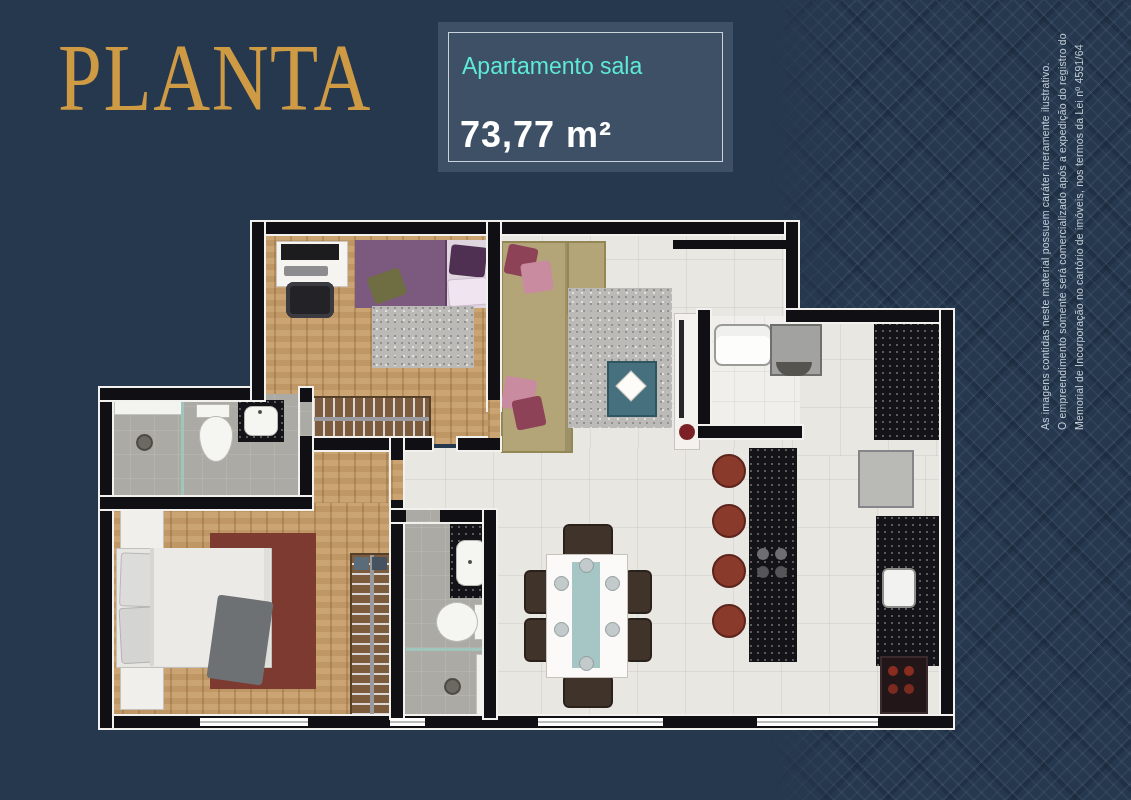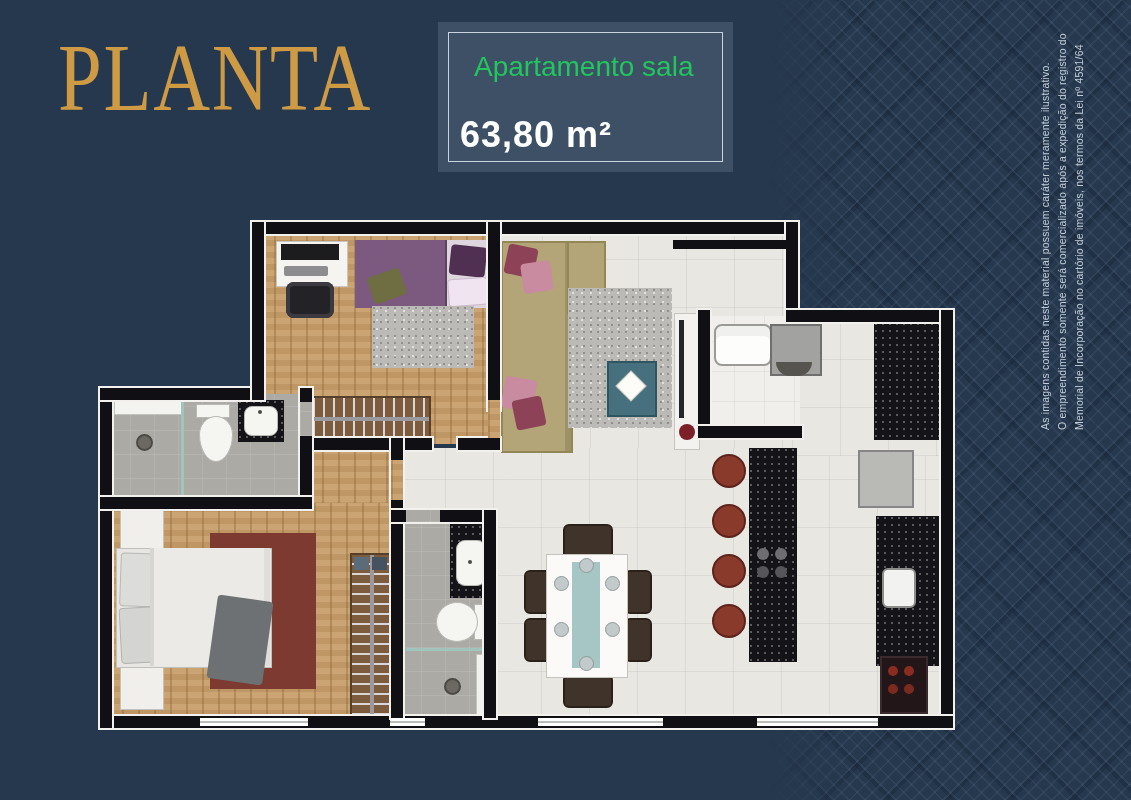--- a/index.html
+++ b/index.html
@@ -16,21 +16,21 @@
     -webkit-mask-image:linear-gradient(to right, transparent, #000 80px);
     mask-image:linear-gradient(to right, transparent, #000 80px);}
   
   .title{position:absolute;left:58px;top:30px;color:#ce9a44;font-family:"Liberation Serif",serif;
     font-size:96px;line-height:1;letter-spacing:2px;transform:scaleX(0.82);transform-origin:left top;
     font-weight:400;}
   
   .infobox{position:absolute;left:438px;top:22px;width:295px;height:150px;background:#3d5065;}
   .infobox .inner{position:absolute;left:10px;top:10px;right:10px;bottom:10px;
     border:1.5px solid #c9d3db;}
-  .infobox .txt{position:absolute;left:36px;top:30px;color:#22c55e;font-size:28px;line-height:29px;}
+  .infobox .txt{position:absolute;left:24px;top:30px;color:#5eead4;font-size:23px;line-height:29px;}
   .infobox .area{position:absolute;left:22px;top:92px;color:#fff;font-size:36px;font-weight:bold;letter-spacing:1px;}
   
   .disclaimer{position:absolute;left:864px;top:203px;width:400px;height:54px;
     transform:rotate(-90deg);color:#c2cdd8;font-size:10.5px;line-height:17px;letter-spacing:0.2px;}
   
   .wall{position:absolute;background:#101014;box-shadow:0 0 0 2px #f2f1ee;}
   .beam{position:absolute;background:#101014;}
   .wood{background-color:#c79d68;background-image:
     repeating-linear-gradient(90deg, rgba(118,79,40,0.28) 0 2px, transparent 2px 16px),
     repeating-linear-gradient(0deg, rgba(255,255,255,0.07) 0 6px, rgba(0,0,0,0.04) 6px 12px);}
@@ -71,21 +71,21 @@
 
   <div class="pattern"></div>
 
   <div class="title">PLANTA</div>
 
   <div class="infobox">
     <div class="inner"></div>
     <div class="txt">
       <div>Apartamento sala</div>
     </div>
-    <div class="area">63,80 m²</div>
+    <div class="area">73,77 m²</div>
   </div>
 
   <div class="disclaimer">
     <div>As imagens contidas neste material possuem caráter meramente ilustrativo.</div>
     <div>O empreendimento somente será comercializado após a expedição do registro do</div>
     <div>Memorial de Incorporação no cartório de imóveis, nos termos da Lei nº 4591/64</div>
   </div>
 
   <div class="abs" style="left:0;top:0;width:1131px;height:800px;">
 

